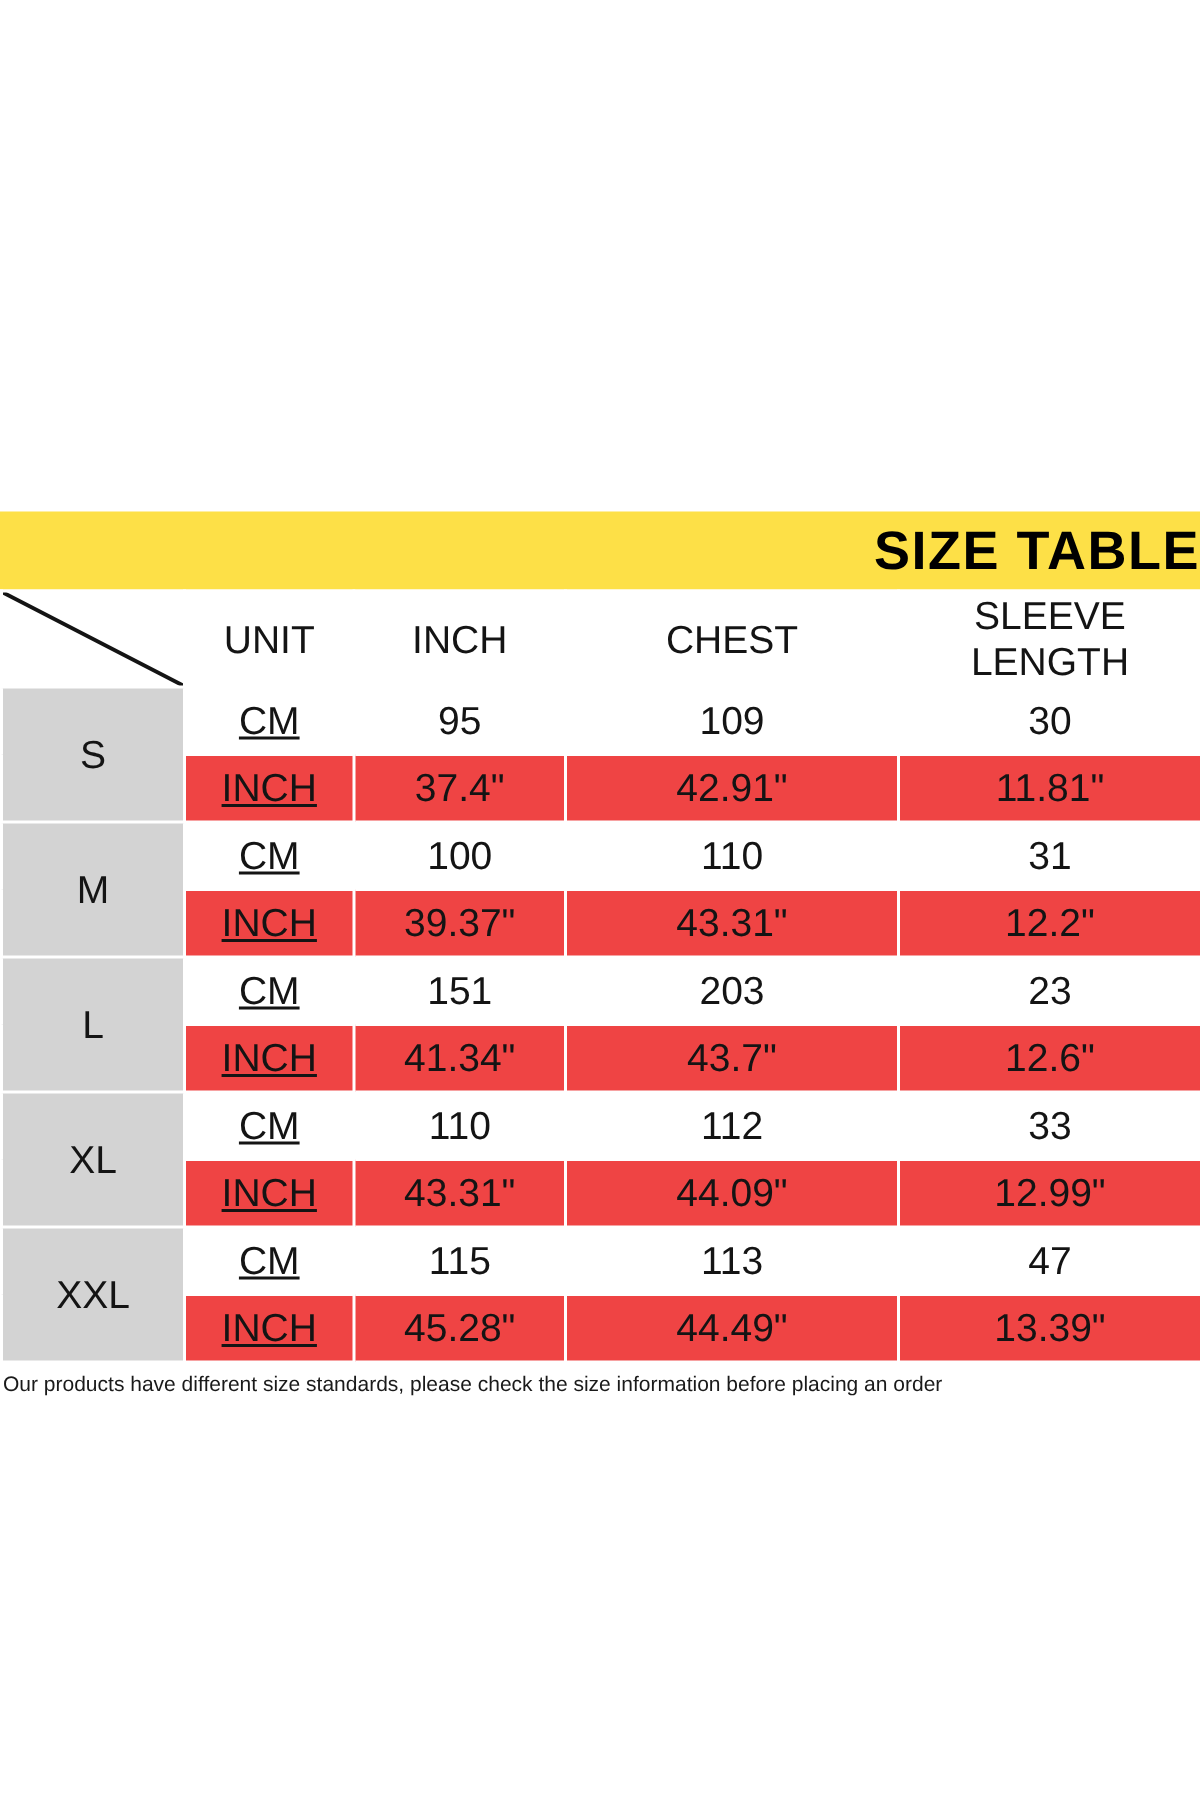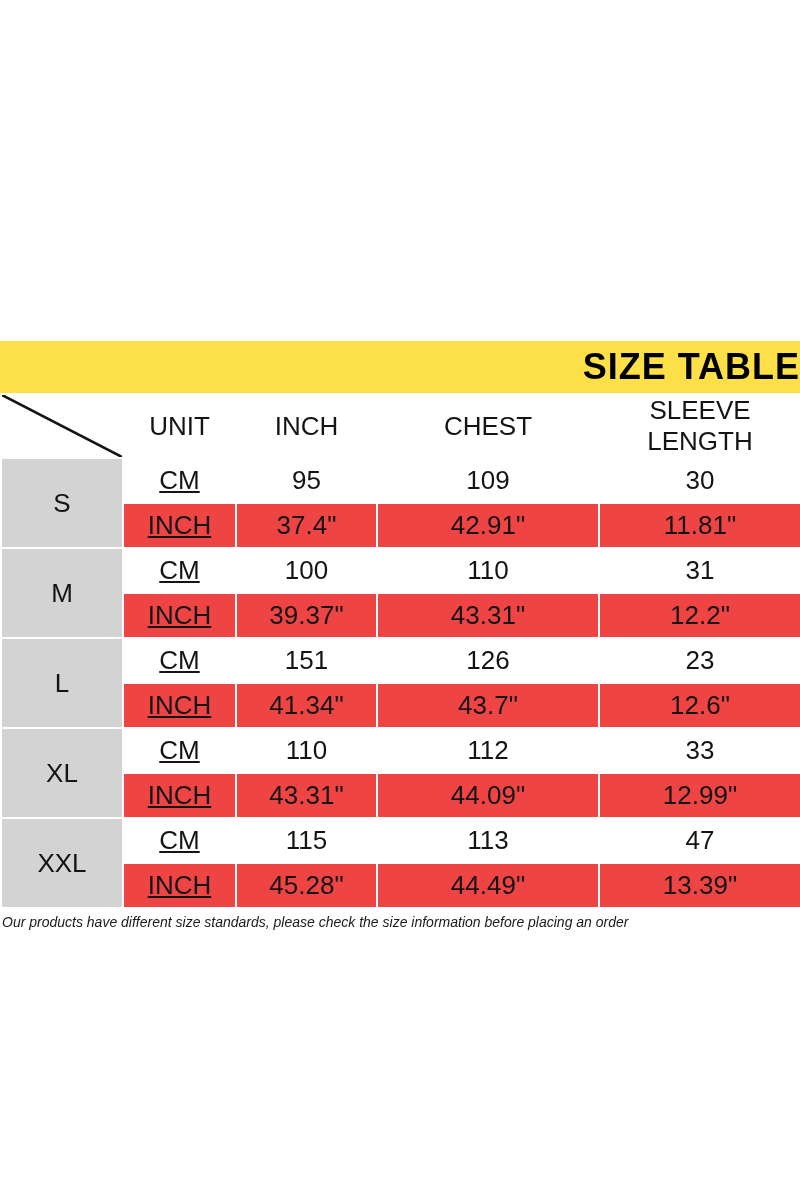--- a/index.html
+++ b/index.html
@@ -99,21 +99,20 @@
     font-size: 27px;
     text-decoration: underline;
   }
 
   .note {
     font-size: 14px;
     color: #1a1a1a;
     padding: 5px 2px 0 2px;
     line-height: 1.2;
     font-family: "Liberation Sans", sans-serif;
-    font-style: italic;
   }
 </style>
 </head>
 <body>
 
 <div class="page">
 
   <div class="size-table-block">
 
     <div class="title-bar">SIZE TABLE</div>
@@ -164,21 +163,21 @@
           <td class="cell-grey unit-cell">INCH</td>
           <td class="cell-grey">39.37"</td>
           <td class="cell-grey">43.31"</td>
           <td class="cell-grey">12.2"</td>
         </tr>
 
         <tr>
           <td class="size-label" rowspan="2">L</td>
           <td class="cell-white unit-cell">CM</td>
           <td class="cell-white">151</td>
-          <td class="cell-white">126</td>
+          <td class="cell-white">203</td>
           <td class="cell-white">23</td>
         </tr>
         <tr>
           <td class="cell-grey unit-cell">INCH</td>
           <td class="cell-grey">41.34"</td>
           <td class="cell-grey">43.7"</td>
           <td class="cell-grey">12.6"</td>
         </tr>
 
         <tr>

